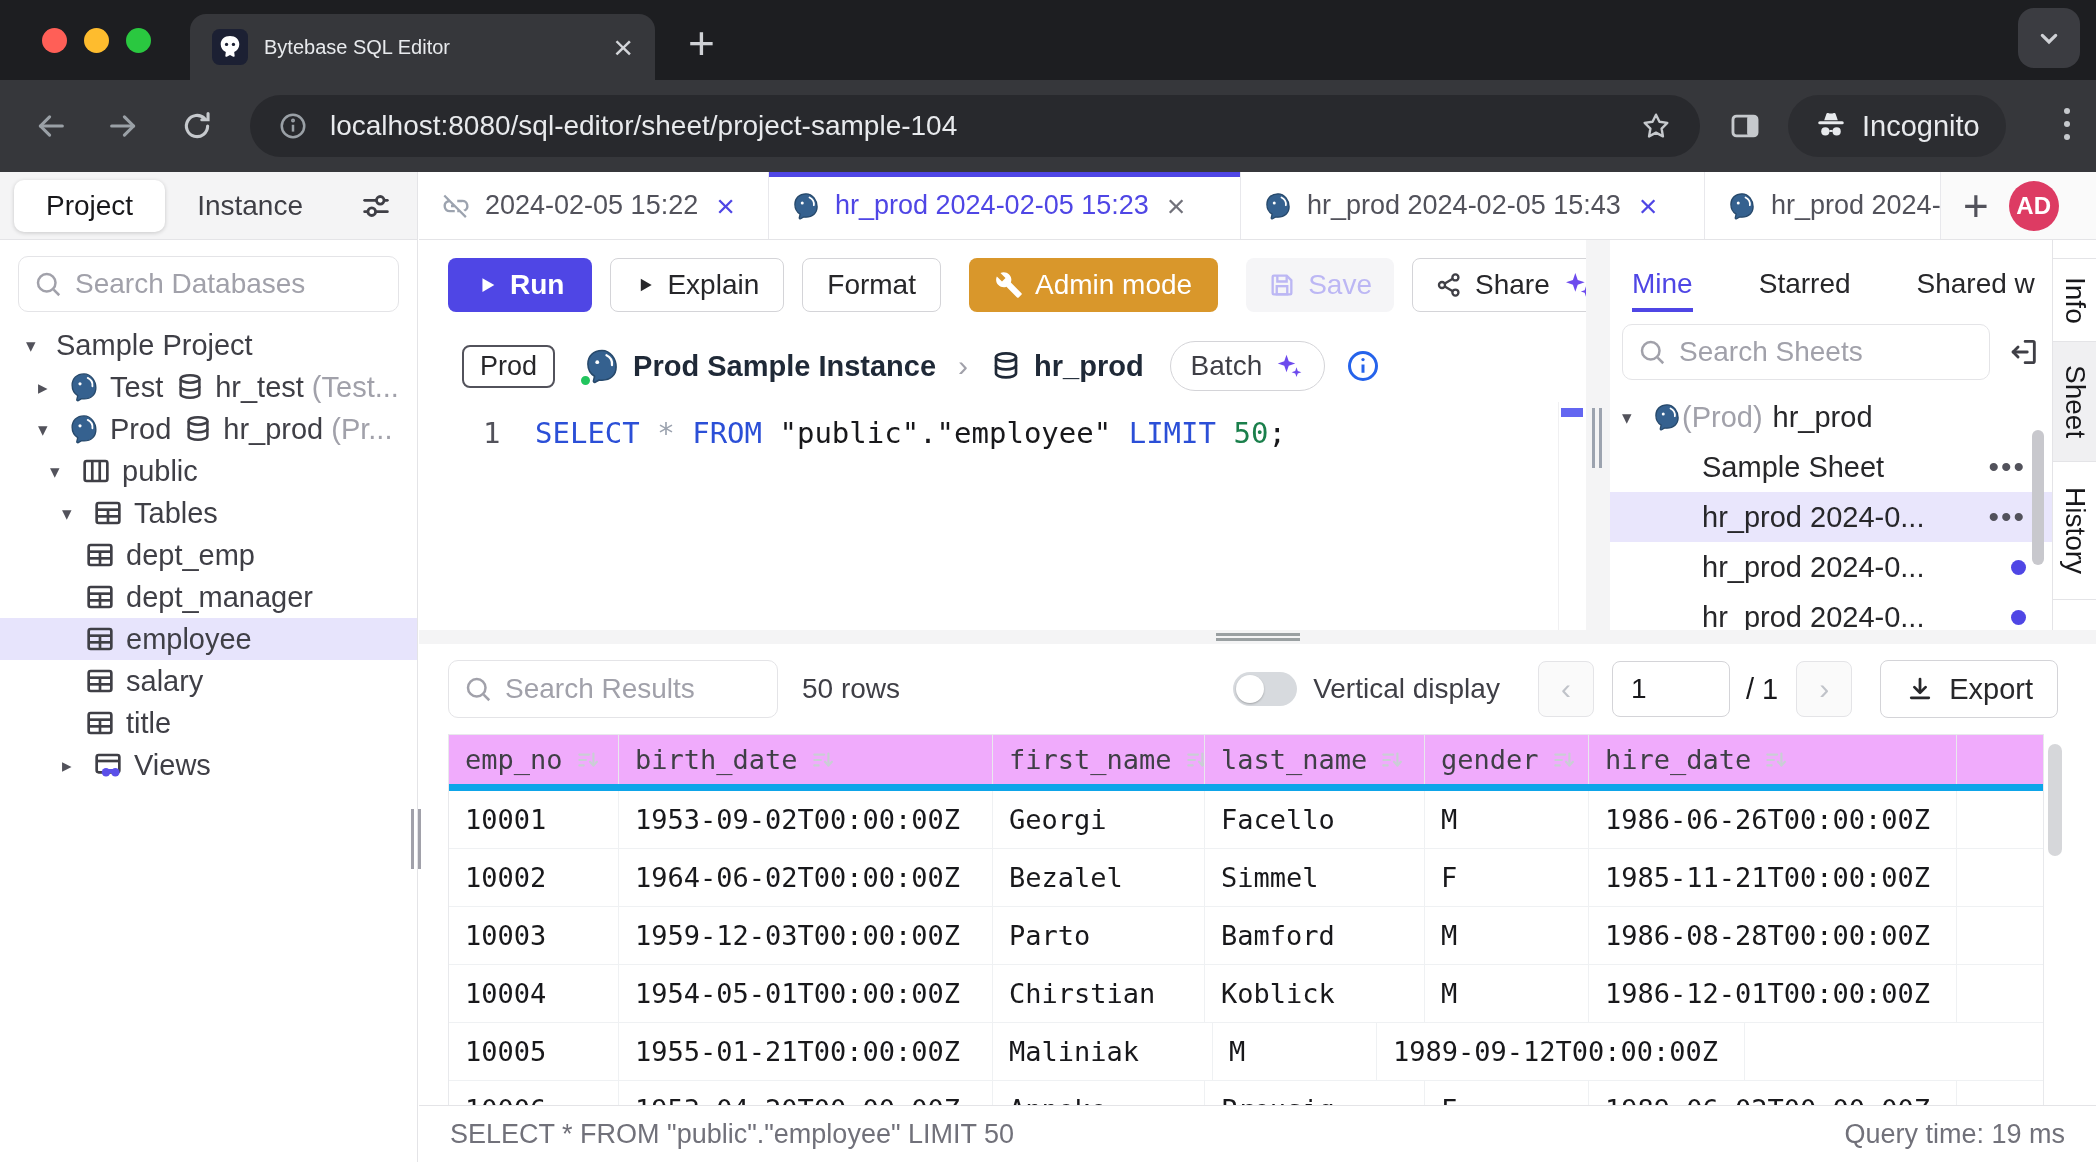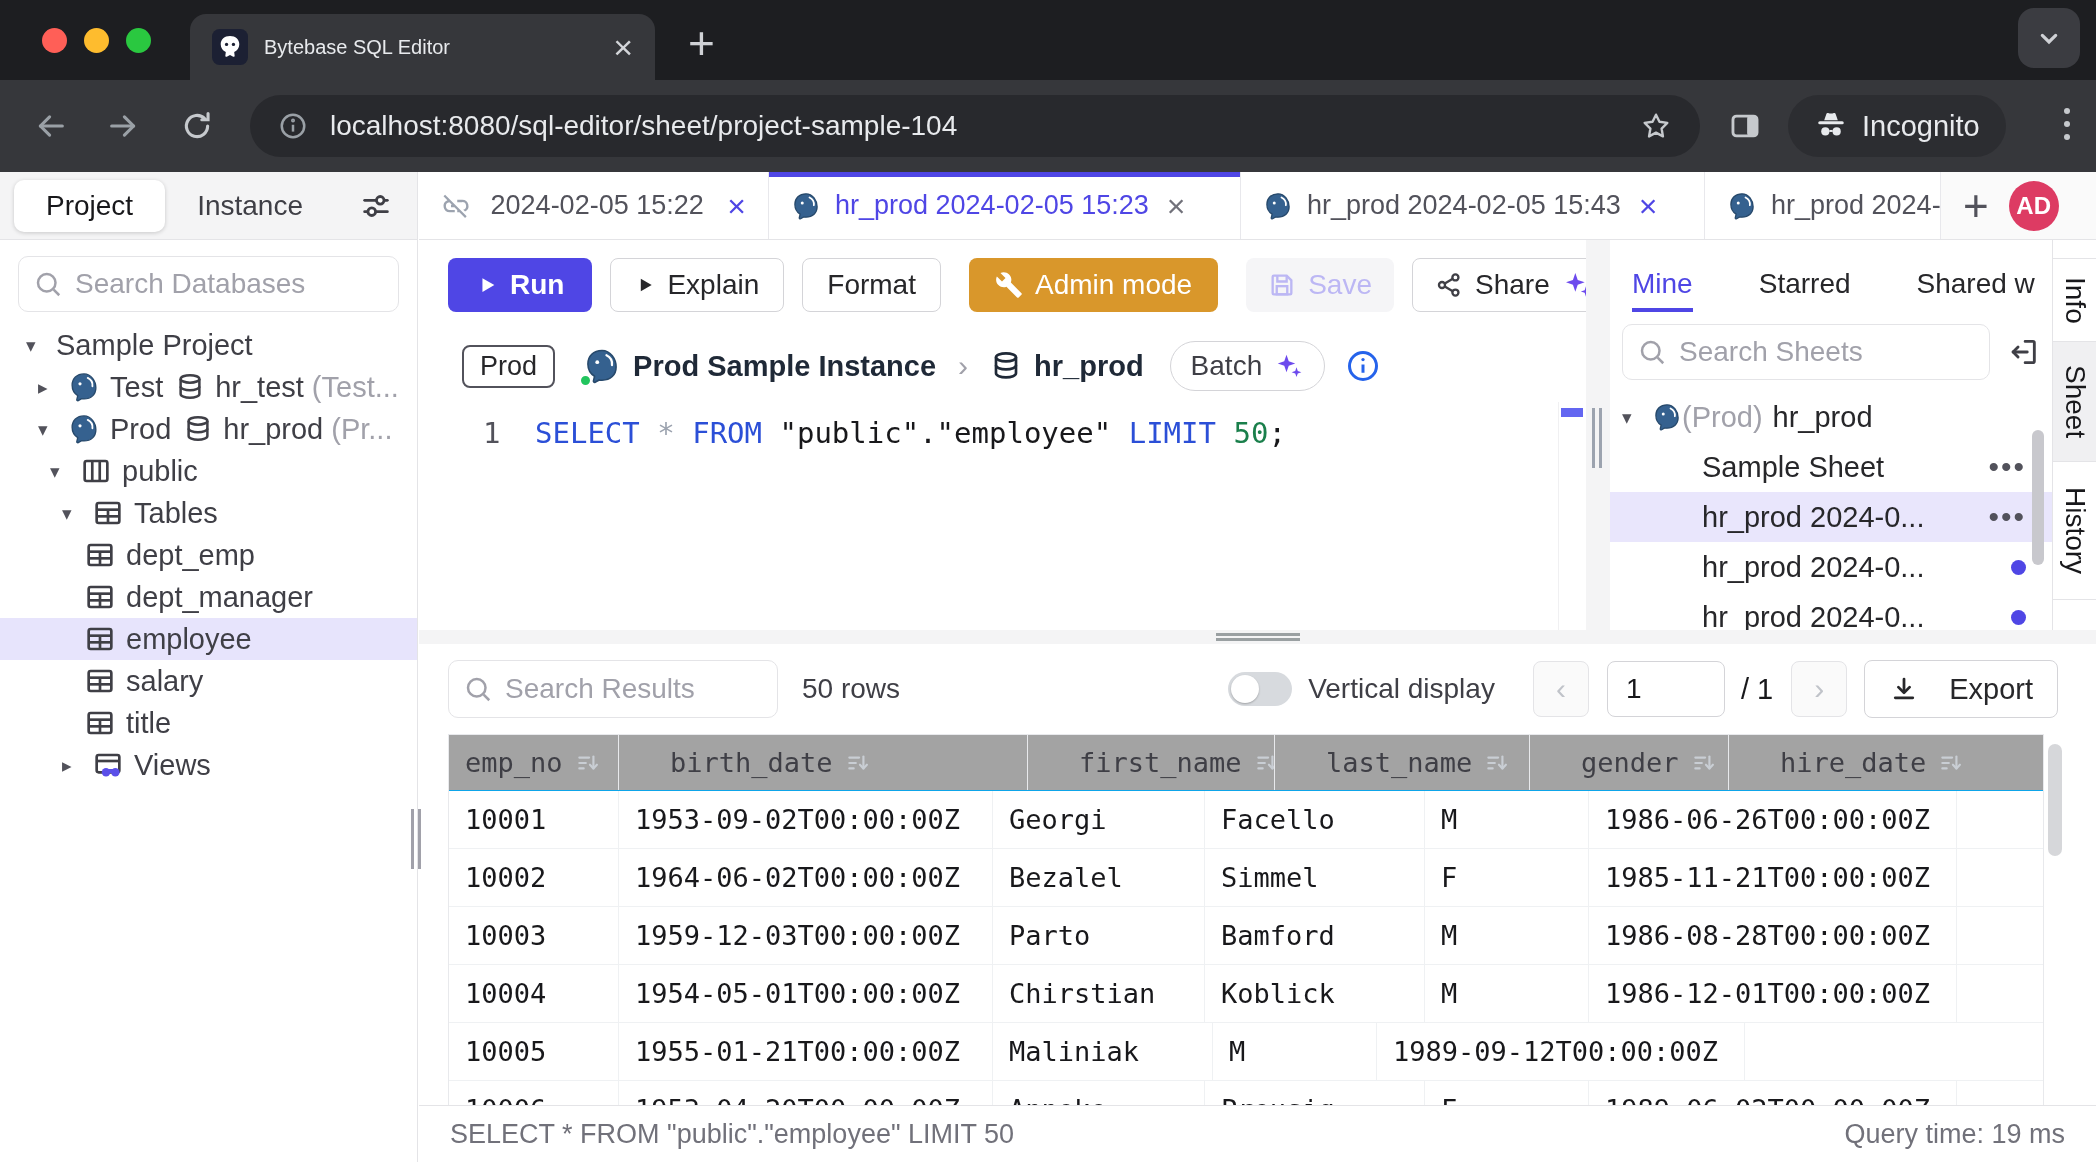--- a/index.html
+++ b/index.html
@@ -142,25 +142,25 @@
   .toggle::after { content: ""; position: absolute; left: 3px; top: 3px; width: 28px; height: 28px; border-radius: 50%;
                    background: #fff; box-shadow: 0 1px 2px rgba(0,0,0,.25); }
   .vd-label { margin-left: 16px; font-size: 28px; color: #3f3f46; }
   .pgbtn { width: 56px; height: 56px; border: 1px solid #e4e4e7; border-radius: 8px; background: #fafafa;
            display: flex; align-items: center; justify-content: center; color: #c0c3c9; font-size: 30px; flex: none; }
   .pg-prev { margin-left: 38px; }
   .pg-input { margin-left: 18px; width: 118px; height: 56px; border: 1px solid #d4d4d8; border-radius: 8px;
               font-size: 28px; padding-left: 18px; font-family: inherit; color: #18181b; outline: none; }
   .pg-total { margin-left: 16px; font-size: 29px; color: #18181b; }
   .pg-next { margin-left: 18px; }
-  .btn-export { margin-left: 17px; height: 58px; border: 1px solid #d4d4d8; border-radius: 8px; background: #fff;
-                display: flex; align-items: center; gap: 30px; padding: 5px 24px; font-size: 29px; color: #27272a; flex: none; }
+  .btn-export { margin-left: 28px; height: 58px; border: 1px solid #d4d4d8; border-radius: 8px; background: #fff;
+                display: flex; align-items: center; gap: 14px; padding: 5px 24px; font-size: 29px; color: #27272a; flex: none; }
   .rtable { position: absolute; left: 29px; top: 90px; right: 52px; bottom: 0; border: 1px solid #e8e9ec;
             border-bottom: none; overflow: hidden; font-family: "DejaVu Sans Mono", monospace; }
-  .thead { display: flex; height: 56px; background: #a3a3a3; border-bottom: 1px solid #0ea5e9; gap: 35px; }
+  .thead { display: flex; height: 56px; background: #f0abfc; border-bottom: 7px solid #0ea5e9; }
   .th { display: flex; align-items: center; gap: 12px; padding: 0 16px; font-size: 27px; color: #3f3f46;
         border-right: 1px solid #e8e9ec; flex: none; overflow: hidden; }
   .th.fill, .td.fill { flex: 1; border-right: none; }
   .tr { display: flex; height: 58px; border-bottom: 1px solid #eff1f3; }
   .td { display: flex; align-items: center; padding: 0 16px; font-size: 27px; color: #18181b;
         border-right: 1px solid #eff1f3; flex: none; white-space: nowrap; overflow: hidden; }
   .tscroll { position: absolute; top: 90px; bottom: 0; right: 34px; width: 14px; }
   .tscroll i { position: absolute; top: 10px; left: 0; width: 14px; height: 112px; border-radius: 7px; background: #d6d7da; }
 
   
@@ -423,21 +423,21 @@
           <span>Views</span>
         </div>
       </div>
     <div class="sb-handle">
         <i></i>
         <i></i>
       </div>
   </div>
 
   <div class="tabbar" id="editor-tabbar">
-      <div class="etab" style="width: 350px; justify-content: space-between;">
+      <div class="etab" style="width: 350px;">
         <span class="icn">
           <svg width="30" height="30" viewBox="0 0 24 24" fill="#9ca3af">
             <path d="M17 7h-4v1.9h4a3.1 3.1 0 0 1 .79 6.1l1.46 1.46A5 5 0 0 0 17 7zM2 4.27l3.11 3.11A5 5 0 0 0 7 17h4v-1.9H7a3.1 3.1 0 0 1-.34-6.18L8.73 11H8v2h2.73L13 15.27V17h1.73l4.54 4.54 1.27-1.27L3.27 3 2 4.27z"></path>
           </svg>
         </span>
         <span class="lbl">2024-02-05 15:22</span>
         <span class="eclose ci">×</span>
       </div>
       <div class="etab active" style="width: 472px;">
         <span class="icn">

